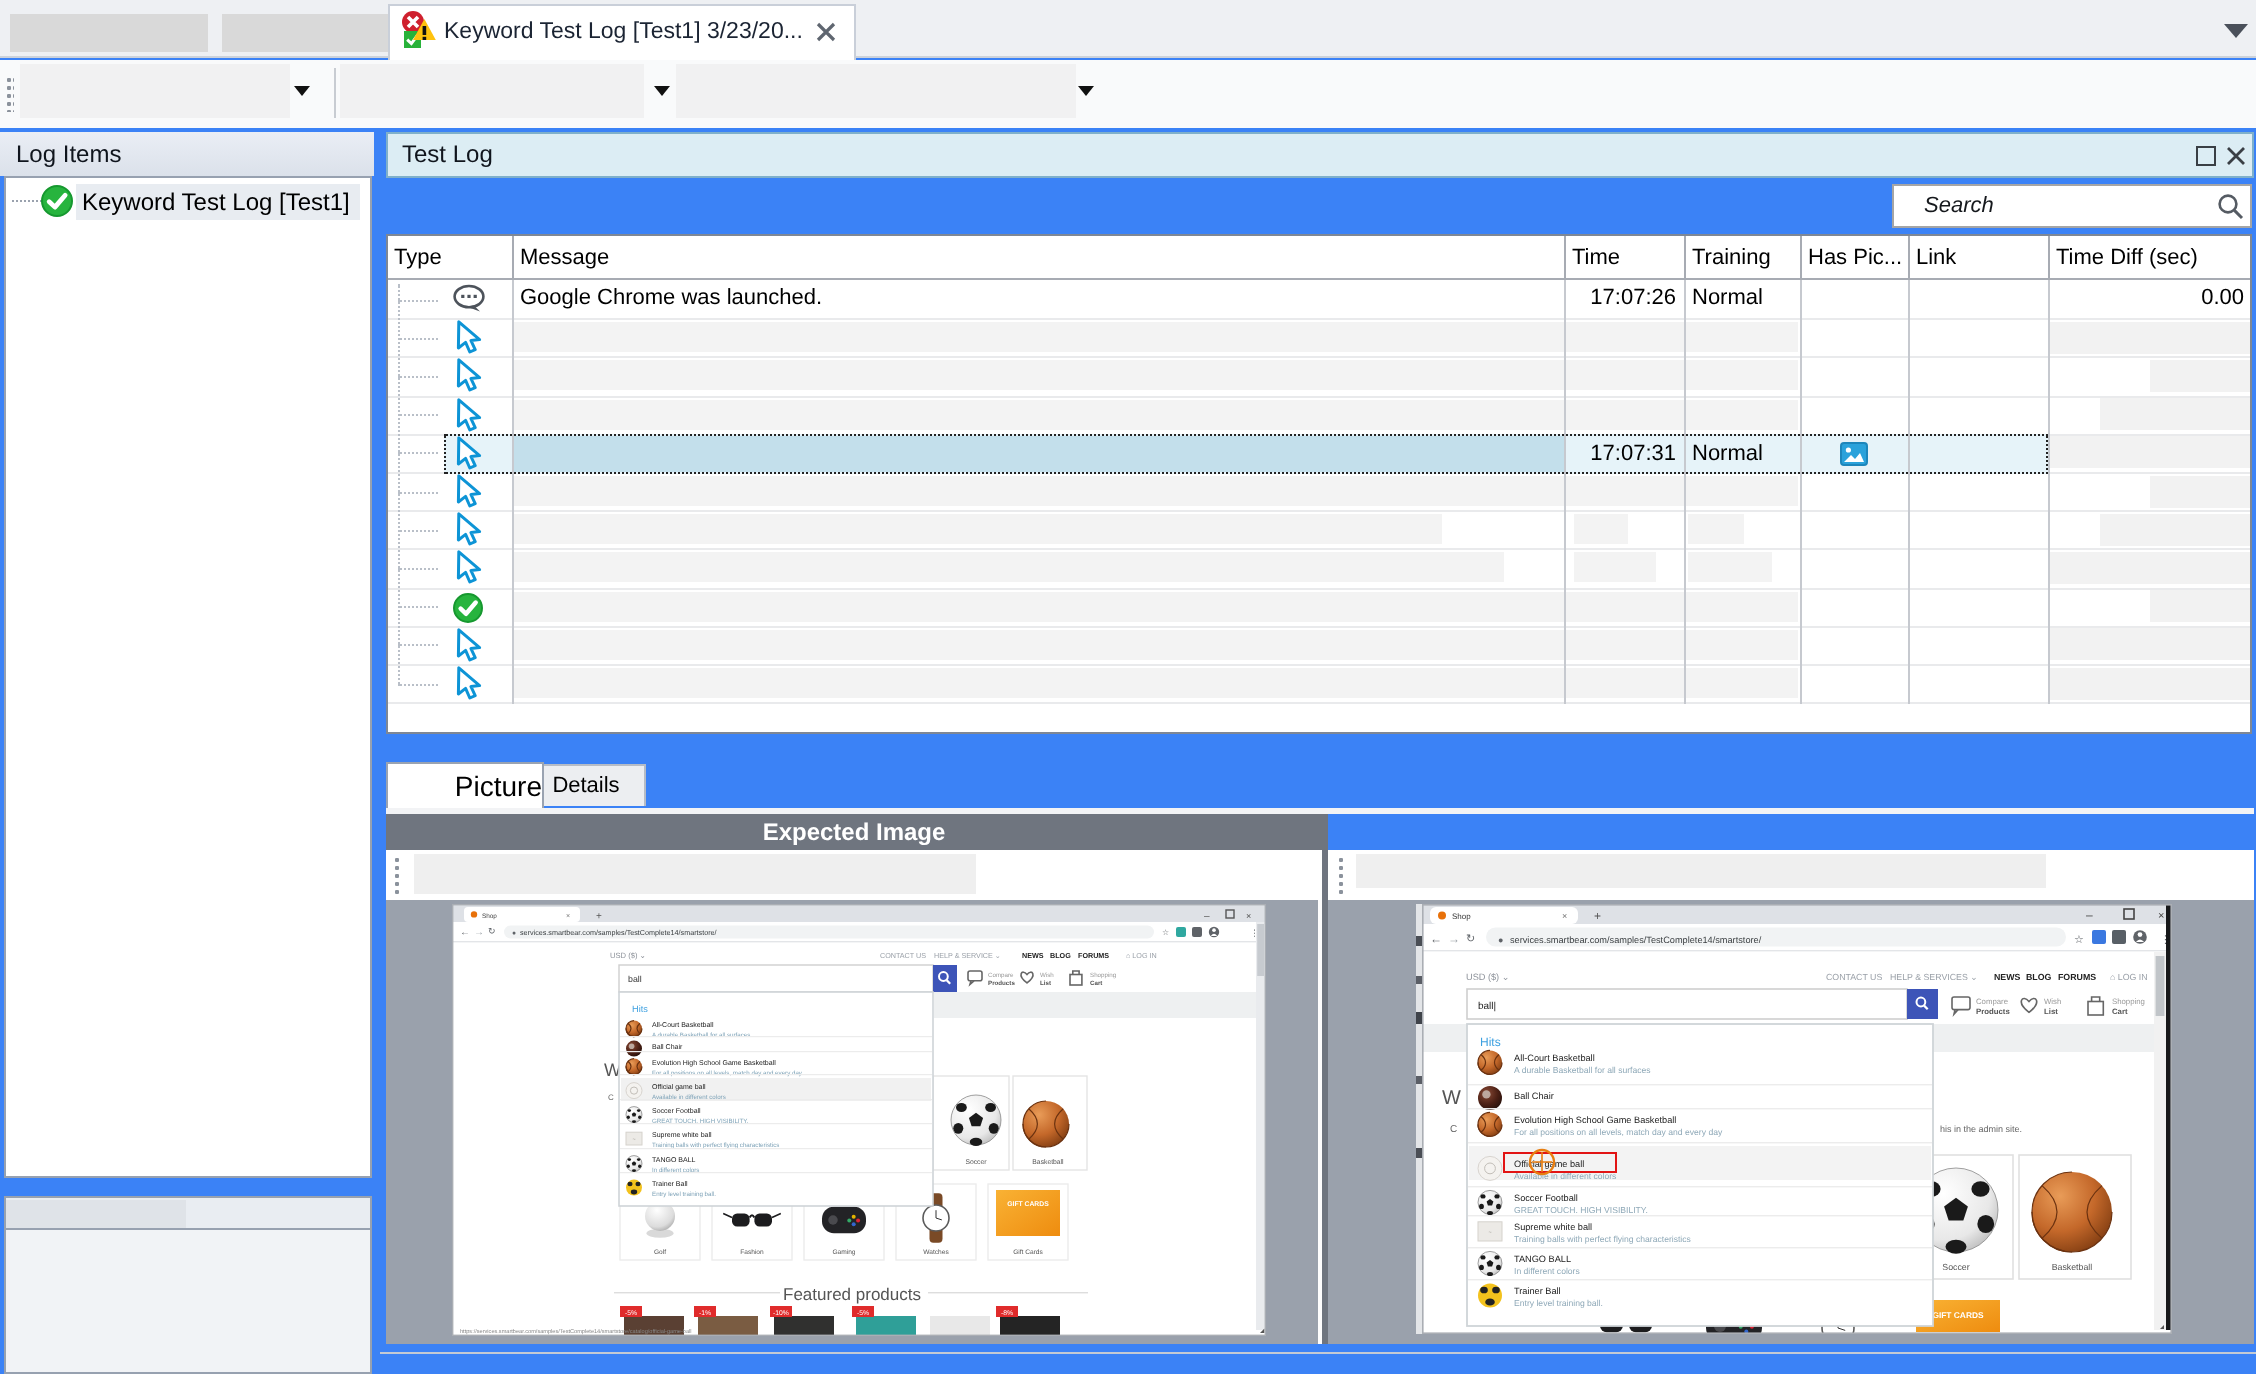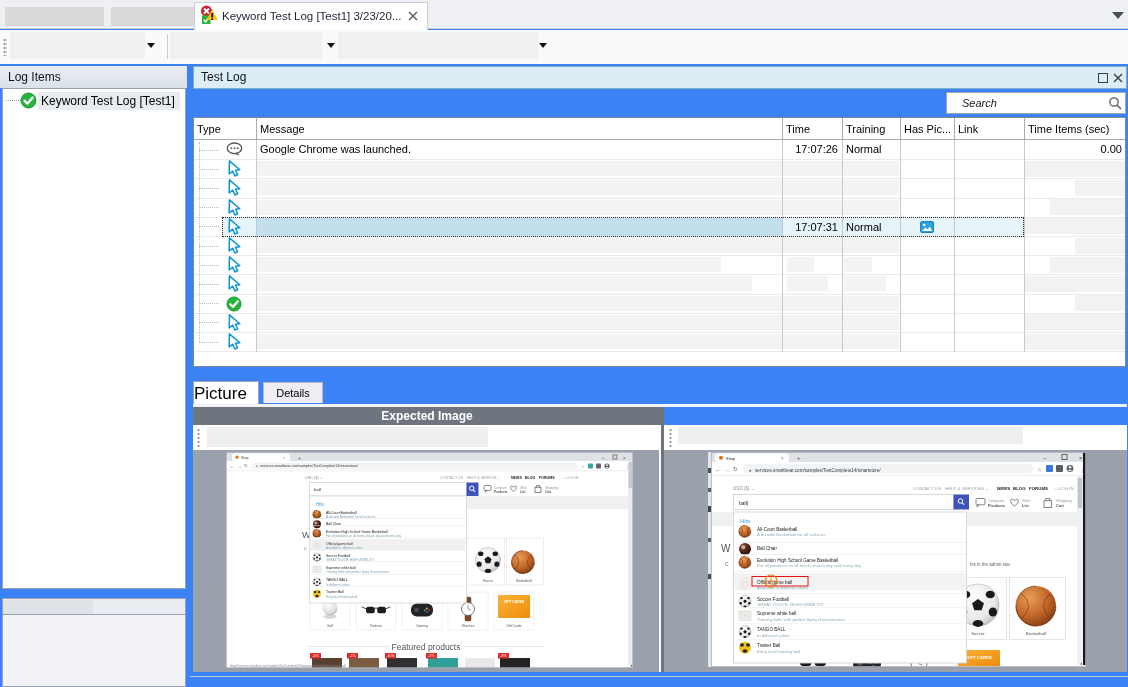--- a/index.html
+++ b/index.html
@@ -79,21 +79,21 @@
       <path d="M9.2 9.2 L13 13" stroke="#555b63" stroke-width="1.5"></path>
     </svg>
 
   <div class="abs" style="left:193px;top:117px;width:933px;height:250px;background:#fff;border:1px solid #7e8795;"></div>
   <div class="cell" style="left:197px;top:118px;height:22px;line-height:22px;">Type</div>
     <div class="cell" style="left:260px;top:118px;height:22px;line-height:22px;">Message</div>
     <div class="cell" style="left:786px;top:118px;height:22px;line-height:22px;">Time</div>
     <div class="cell" style="left:846px;top:118px;height:22px;line-height:22px;">Training</div>
     <div class="cell" style="left:904px;top:118px;height:22px;line-height:22px;">Has Pic...</div>
     <div class="cell" style="left:958px;top:118px;height:22px;line-height:22px;">Link</div>
-    <div class="cell" style="left:1028px;top:118px;height:22px;line-height:22px;">Time Items (sec)</div>
+    <div class="cell" style="left:1028px;top:118px;height:22px;line-height:22px;">Time Diff (sec)</div>
     <div class="abs" style="left:194px;top:139px;width:931px;height:1px;background:#a7abb3;"></div>
     <div class="abs" style="left:256px;top:118px;width:1px;height:22px;background:#a7abb3;"></div>
     <div class="abs" style="left:256px;top:140px;width:1px;height:212px;background:#c6c9cf;"></div>
     <div class="abs" style="left:782px;top:118px;width:1px;height:22px;background:#a7abb3;"></div>
     <div class="abs" style="left:782px;top:140px;width:1px;height:212px;background:#c6c9cf;"></div>
     <div class="abs" style="left:842px;top:118px;width:1px;height:22px;background:#a7abb3;"></div>
     <div class="abs" style="left:842px;top:140px;width:1px;height:212px;background:#c6c9cf;"></div>
     <div class="abs" style="left:900px;top:118px;width:1px;height:22px;background:#a7abb3;"></div>
     <div class="abs" style="left:900px;top:140px;width:1px;height:212px;background:#c6c9cf;"></div>
     <div class="abs" style="left:954px;top:118px;width:1px;height:22px;background:#a7abb3;"></div>
@@ -199,21 +199,21 @@
       <rect x="0.5" y="0.5" width="13" height="11" rx="1.5" fill="#2aa2db" stroke="#1d86bb"></rect>
       <circle cx="4.2" cy="4" r="1.3" fill="#fff"></circle>
       <path d="M2 10 L5.5 6.5 L7.5 8.5 L10 5.5 L12 10 Z" fill="#fff"></path>
     </svg>
     <svg class="abs" style="left:226px;top:295.6px;" width="16" height="16" viewBox="0 0 16 16" xmlns="http://www.w3.org/2000/svg">
       <circle cx="8.0" cy="8.0" r="7.0" fill="#27b43e" stroke="#16982f" stroke-width="1"></circle>
       <path d="M4.32 8.32 L7.04 10.88 L11.84 5.28" stroke="#fff" stroke-width="2.24" fill="none" stroke-linecap="round" stroke-linejoin="round"></path>
     </svg>
 
   <div class="abs" style="left:263px;top:382px;width:60px;height:21px;background:#eceef1;border:1px solid #b6bcc6;border-bottom:none;font-size:11px;text-align:center;line-height:21px;color:#000;">Details</div>
-  <div class="abs" style="left:193px;top:381px;width:66px;height:23px;background:#fff;border:1px solid #9aa3b1;border-bottom:none;font-size:17px;text-align:left;line-height:23px;color:#000;">Picture</div>
+  <div class="abs" style="left:193px;top:381px;width:79px;height:23px;background:#fff;border:1px solid #9aa3b1;border-bottom:none;font-size:14px;text-align:right;line-height:23px;color:#000;">Picture</div>
 
   <div class="abs" style="left:193px;top:404px;width:934px;height:3px;background:#f2f3f5;"></div>
   <div class="abs" style="left:193px;top:407px;width:468px;height:18px;background:#6f757f;color:#fff;font-size:12px;font-weight:bold;text-align:center;line-height:18px;">Expected Image</div>
   <div class="abs" style="left:661px;top:407px;width:3px;height:265px;background:#6f757f;"></div>
 
   <div class="abs" style="left:193px;top:425px;width:468px;height:25px;background:#fff;"></div>
   <div class="abs" style="left:664px;top:425px;width:463px;height:25px;background:#fff;"></div>
   <div class="abs grip2" style="left:197px;top:428px;width:3px;height:19px;"></div>
   <div class="abs grip2" style="left:669px;top:428px;width:3px;height:19px;"></div>
   <div class="abs" style="left:207px;top:427px;width:281px;height:20px;background:#efefef;"></div>

